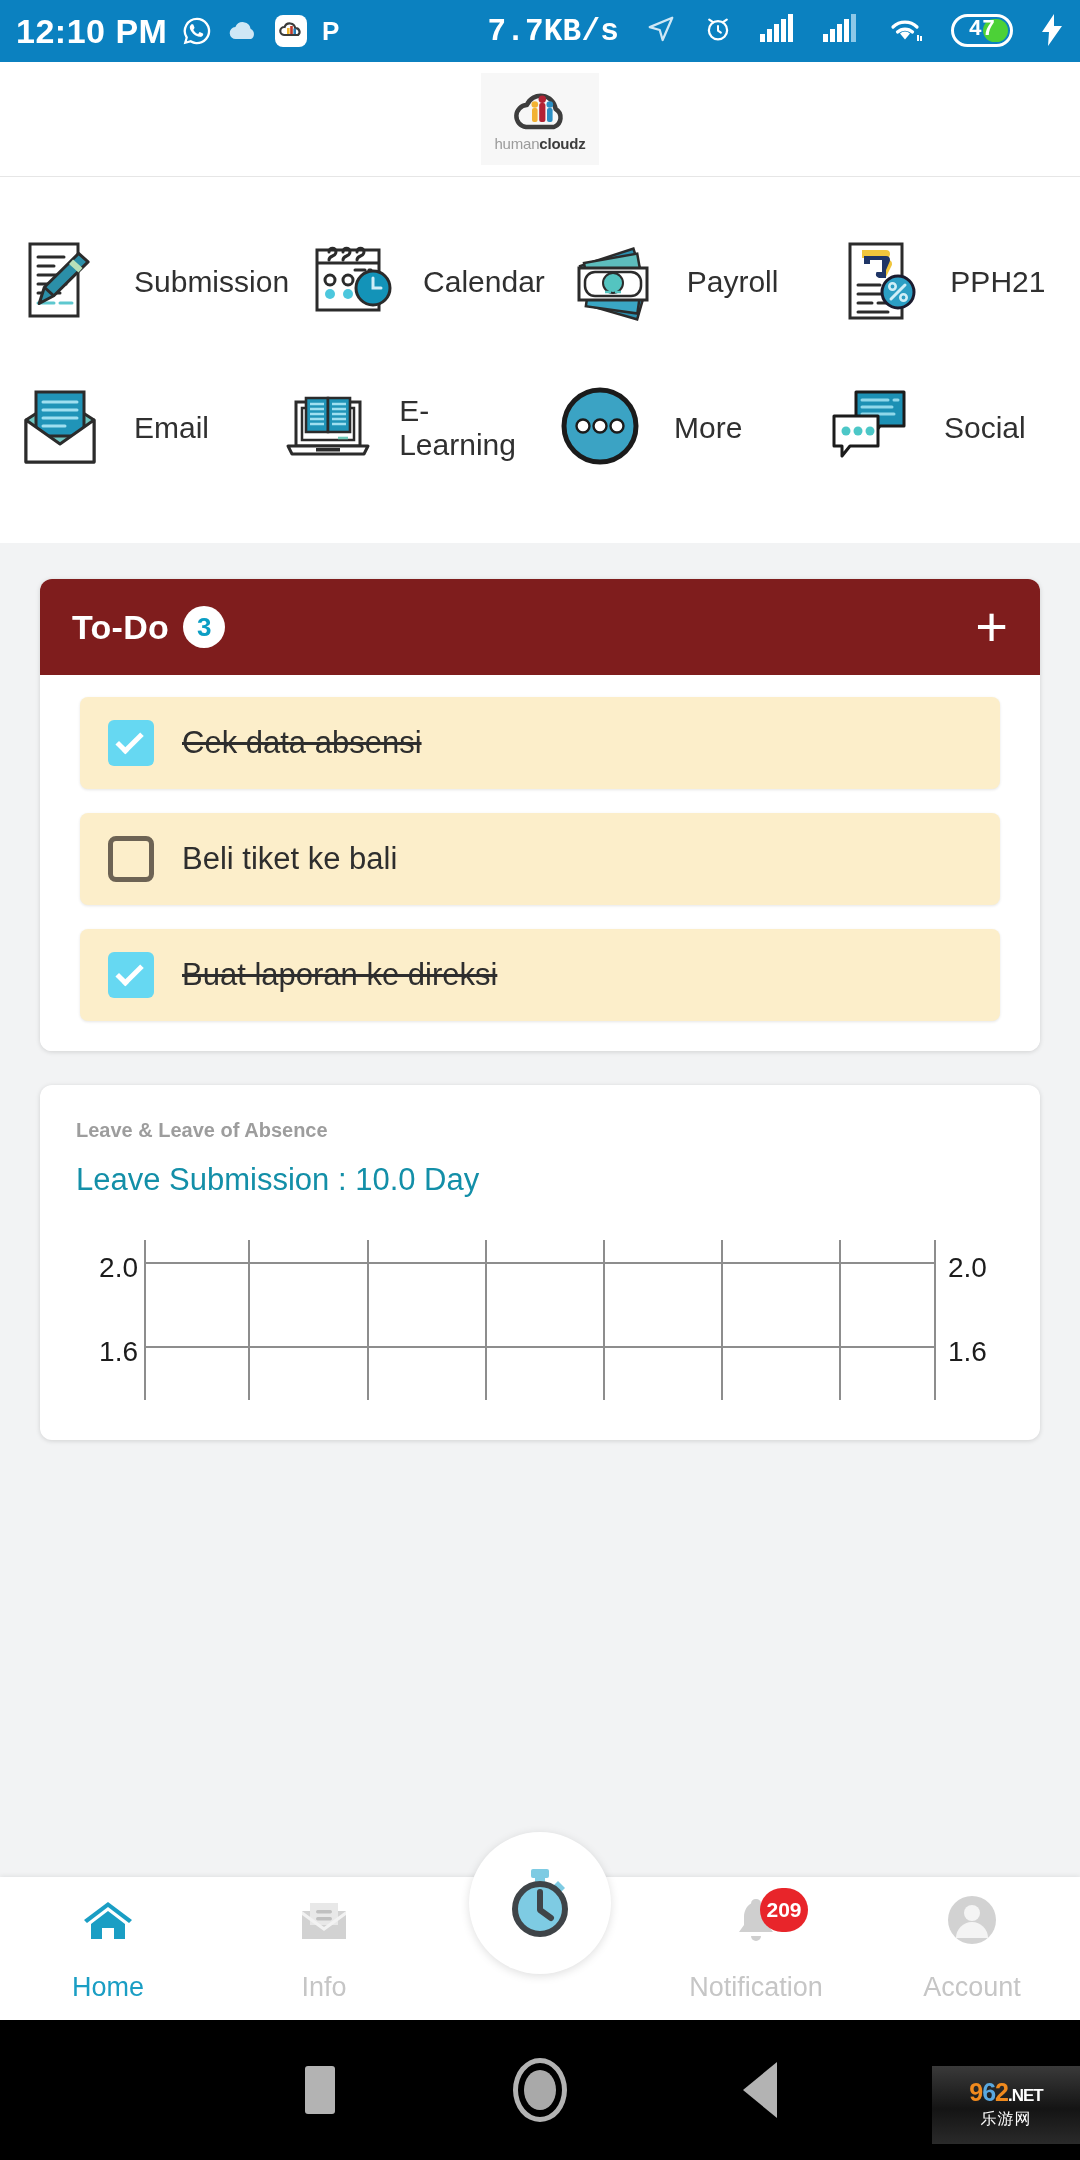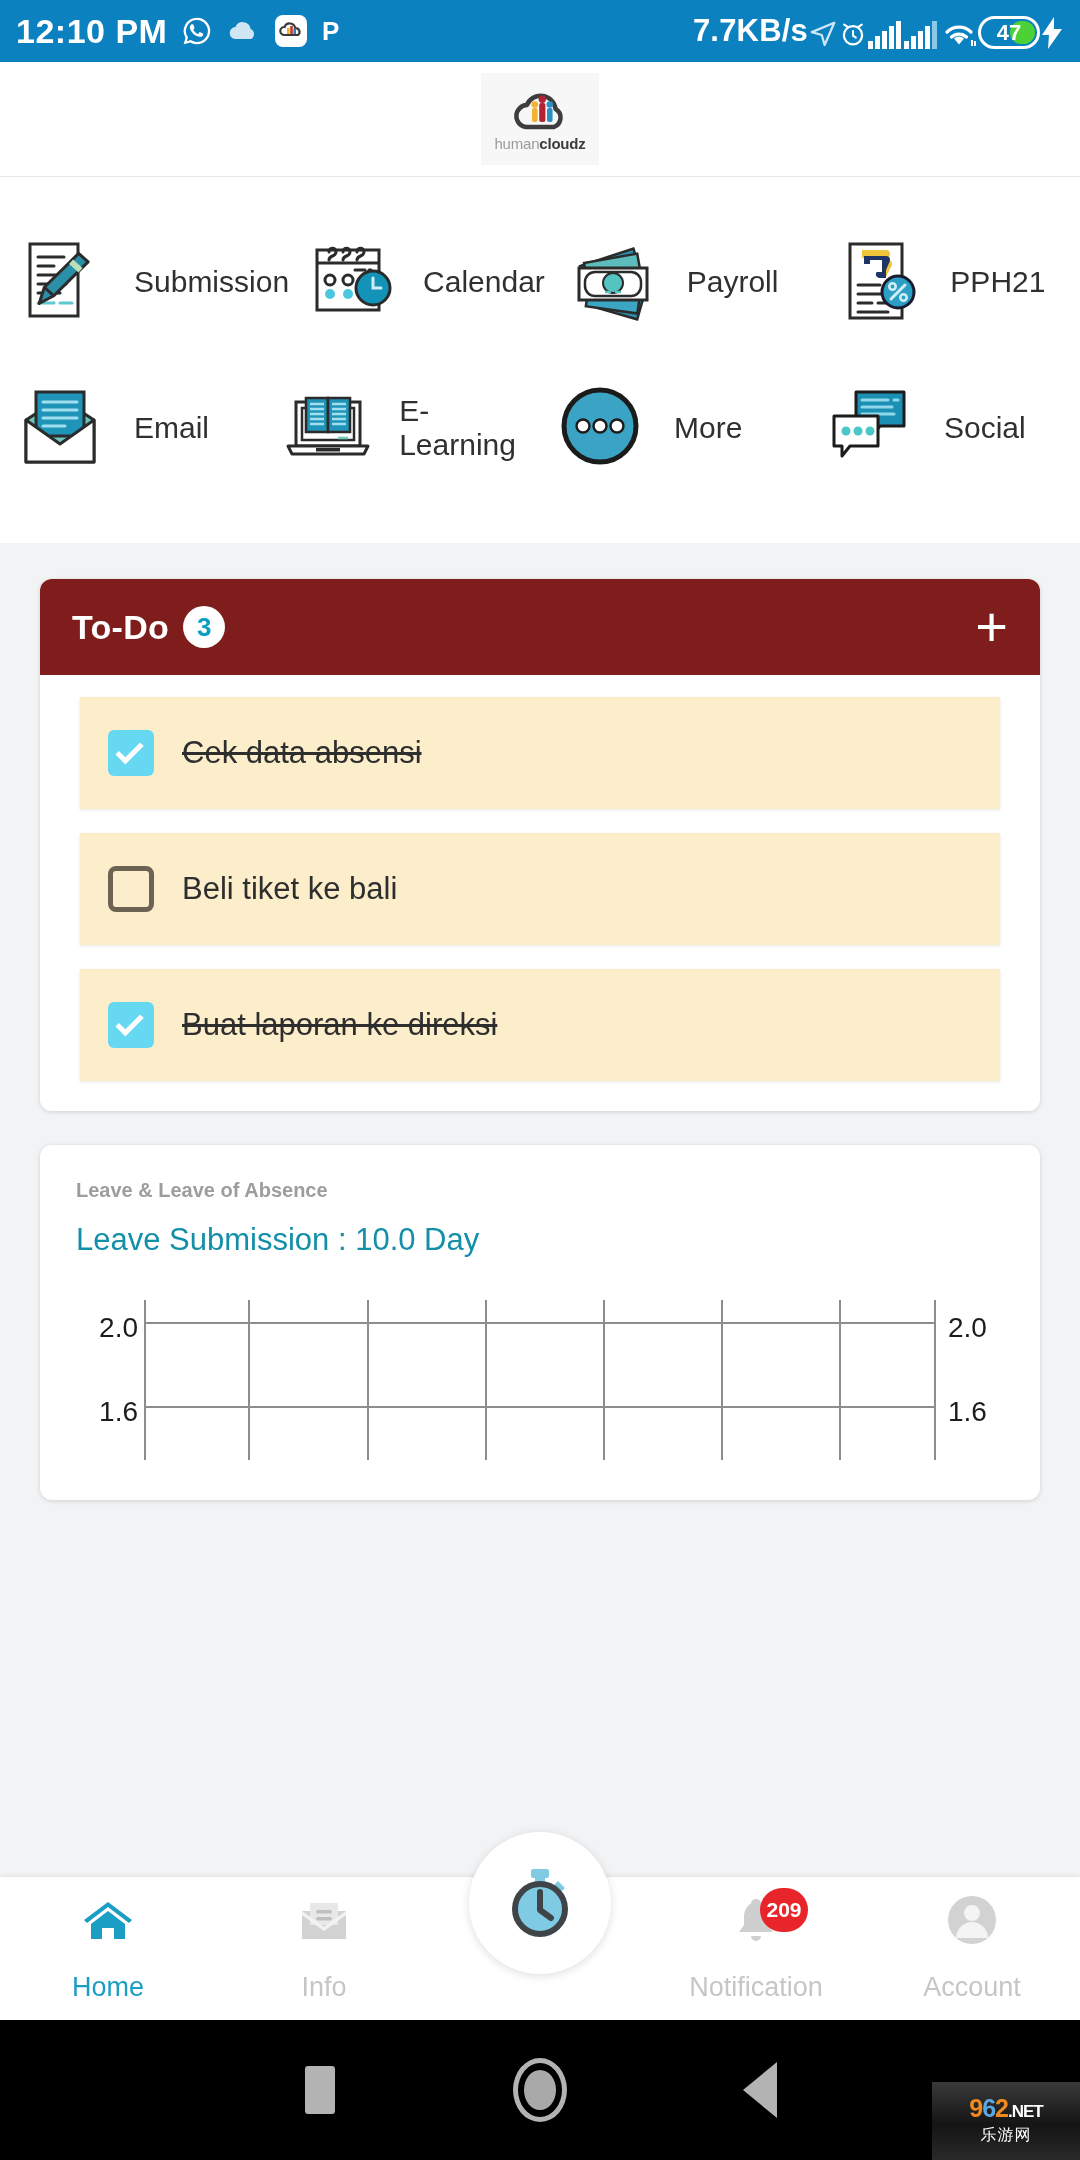--- a/index.html
+++ b/index.html
@@ -11,21 +11,21 @@
   }
   #screen{ position:relative; width:1080px; height:2160px; background:#f2f3f4; }
 
   
   .statusbar{
     height:62px; background:#0b81c0; display:flex; align-items:center;
     padding:0 16px; color:#ffffff;
   }
   .sb-left{ display:flex; align-items:center; gap:14px; flex:0 0 auto; }
   .sb-time{ font-size:34px; font-weight:bold; letter-spacing:0.5px; }
-  .sb-right{ display:flex; align-items:flex-end; gap:0; margin-left:auto; }
+  .sb-right{ display:flex; align-items:flex-start; gap:27px; margin-left:auto;font-family:Liberation Mono, monospace; }
   .sb-speed{ font-size:31px; font-weight:bold; letter-spacing:0.2px; }
   .ico{ display:inline-flex; align-items:center; justify-content:center; }
 
   .battery{
     position:relative; width:62px; height:33px; border:3px solid #ffffff;
     border-radius:17px; display:flex; align-items:center; overflow:hidden;
   }
   .battery .fill{
     position:absolute; right:2px; top:2px; bottom:2px; width:44%;
     background:#4cd137; border-radius:13px;
@@ -72,21 +72,21 @@
     margin-left:14px; width:42px; height:42px; border-radius:50%;
     background:#ffffff; color:#0b9ec4; font-size:26px; font-weight:bold;
     display:inline-flex; align-items:center; justify-content:center;
   }
   .todo-add{
     margin-left:auto; color:#ffffff; font-size:56px; line-height:1;
     font-weight:300; cursor:pointer;
   }
   .todo-body{ padding:22px 40px 26px 40px; background:#fff; border-radius:0 0 12px 12px; }
   .todo-item{
-    background:#fceeca; border-radius:0; height:112px;
+    background:#fceeca; border-radius:8px; height:92px;
     display:flex; align-items:center; padding:0 28px; margin-bottom:24px;
     box-shadow:0 1px 3px rgba(0,0,0,0.10);
   }
   .todo-item:last-child{ margin-bottom:4px; }
   .chk{
     width:46px; height:46px; border-radius:6px; flex:0 0 auto;
     display:flex; align-items:center; justify-content:center;
   }
   .chk.on{ background:#66d8f2; }
   .chk.off{ background:transparent; border:5px solid #6d6354; border-radius:8px; }
@@ -152,21 +152,21 @@
   .an-circle{
     width:54px; height:64px; border:5px solid #b3b3b3; border-radius:50%;
     display:flex; align-items:center; justify-content:center;
   }
   .an-circle i{ display:block; width:32px; height:40px; background:#a9a9a9; border-radius:50%; }
   .an-tri{
     width:0; height:0; border-top:28px solid transparent; border-bottom:28px solid transparent;
     border-right:34px solid #b3b3b3;
   }
   .watermark{
-    position:absolute; right:0; bottom:0; width:148px; height:78px;
+    position:absolute; right:0; bottom:16px; width:148px; height:78px;
     background:linear-gradient(180deg,#3a3a3a 0%,#141414 55%,#2a2a2a 100%);
     display:flex; flex-direction:column; align-items:center; justify-content:center;
   }
   .wm-top{ font-size:25px; font-weight:bold; letter-spacing:-1px; line-height:1; }
   .wm-9{ color:#f08a1e; } .wm-6{ color:#5aa8e0; } .wm-2{ color:#f08a1e; }
   .wm-net{ color:#ffffff; font-size:17px; }
   .wm-cn{ color:#ffffff; font-size:16px; margin-top:4px; letter-spacing:1px; }
 </style>
 </head>
 <body>

